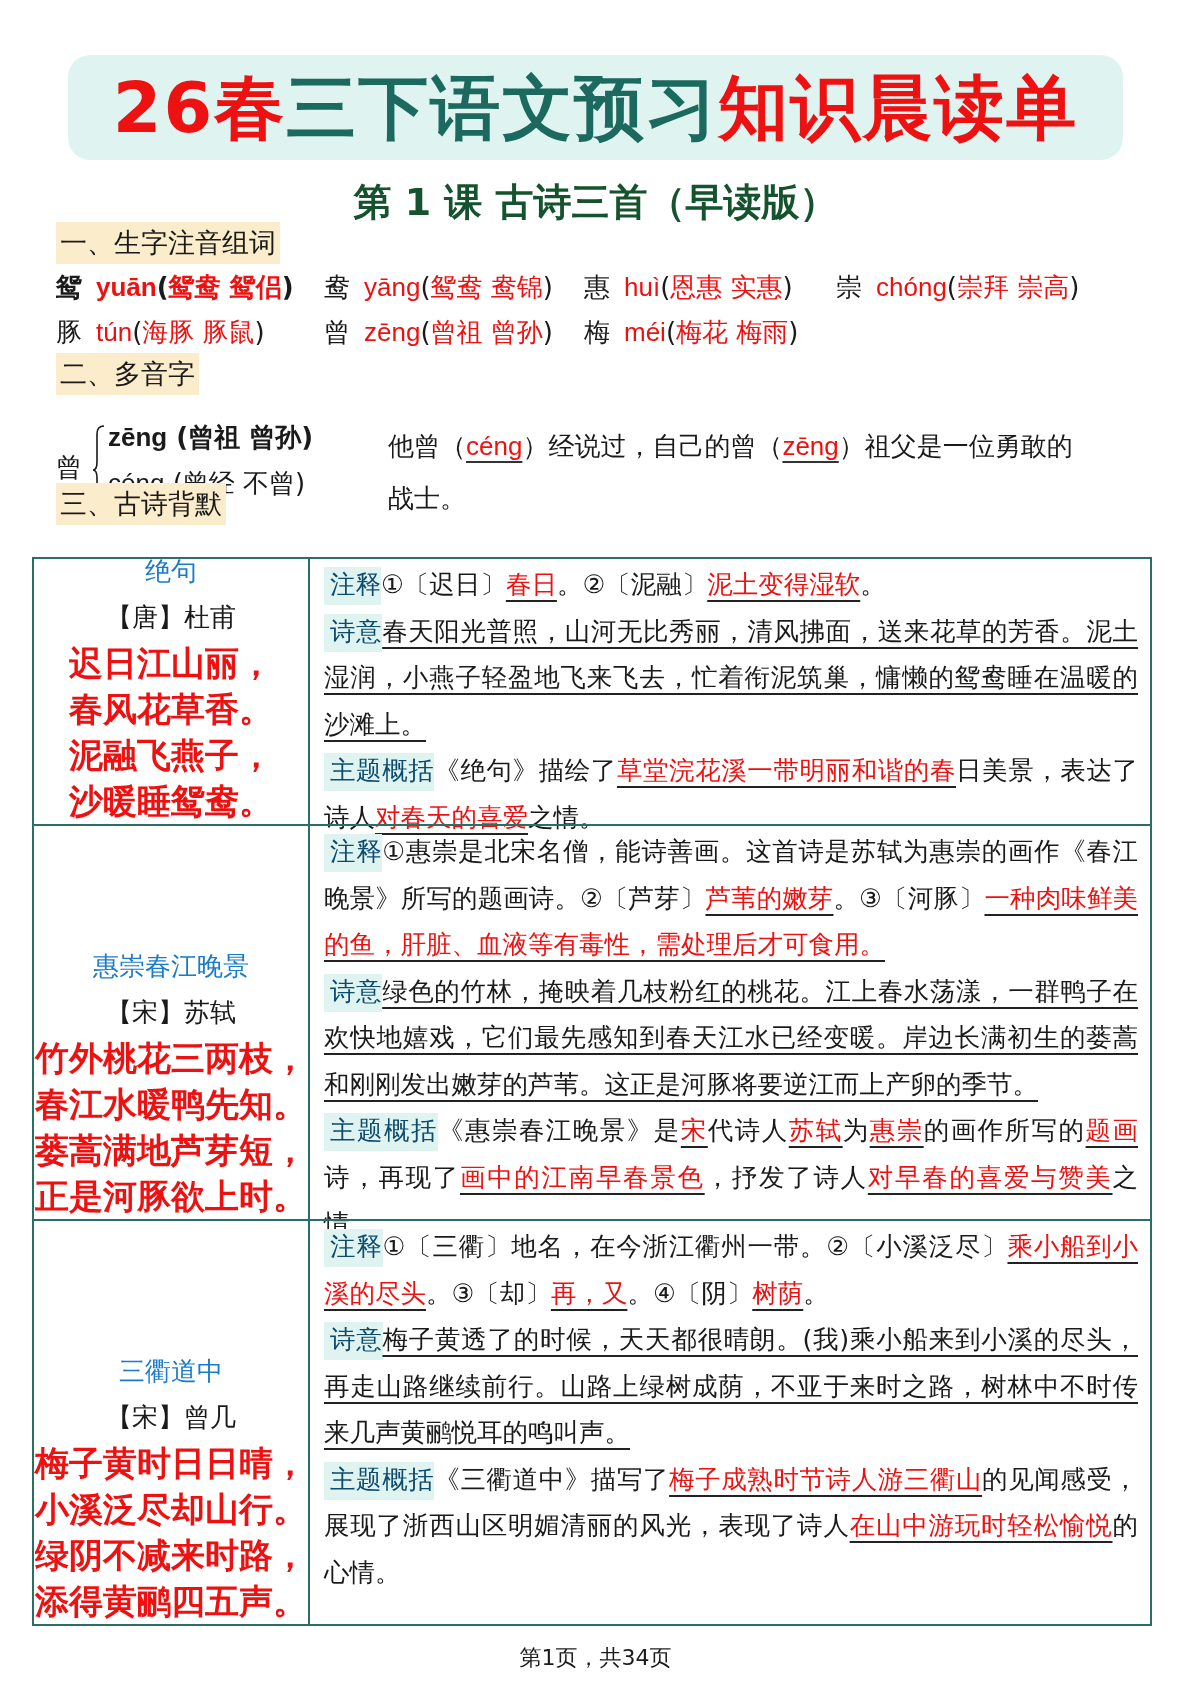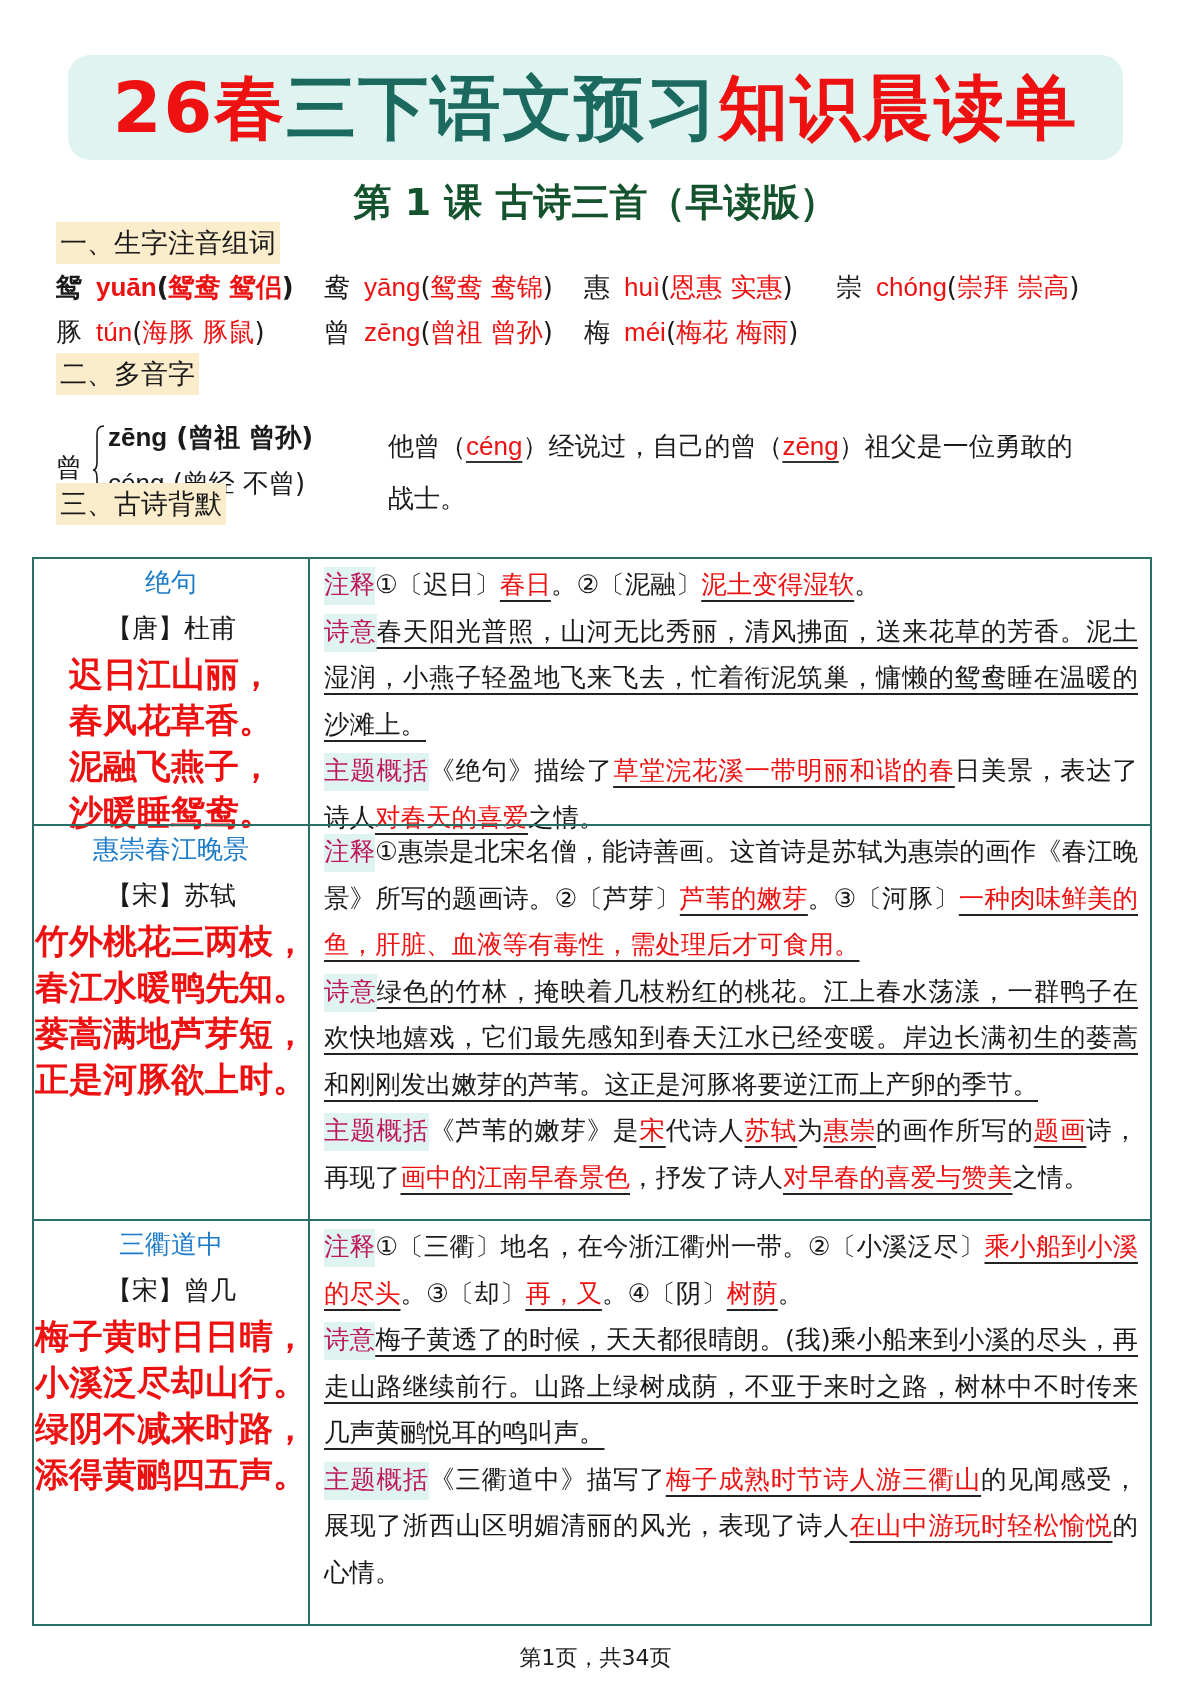--- a/index.html
+++ b/index.html
@@ -43,30 +43,30 @@
 
   .poem-table {
     position: absolute; left: 32px; top: 557px; width: 1120px; height: 1069px;
     border: 2px solid #2a6f66; border-collapse: collapse;
   }
   .poem-row { position: absolute; left: 0; width: 100%; border-top: 2px solid #2a6f66; }
   .poem-row.first { border-top: none; }
   .left-cell {
     position: absolute; left: 0; top: 0; width: 276px; height: 100%;
     border-right: 2px solid #2a6f66;
-    display: flex; flex-direction: column; align-items: center; justify-content: flex-start;
+    display: flex; flex-direction: column; align-items: center; justify-content: flex-end;
   }
   .right-cell { position: absolute; left: 278px; top: 0; right: 0; padding: 2px 12px 0 12px; }
 
   .p-title { font-size: 26px; line-height: 46px; color: #1b7bc8; }
   .p-author { font-size: 26px; line-height: 46px; color: #1a1a1a; }
   .p-line { font-size: 34px; line-height: 46px; color: #ee1111; font-weight: bold; }
 
   .para { font-size: 25.5px; line-height: 46.5px; color: #1a1a1a; text-align: justify; }
-  .tag { background: #dff4f1; color: #be185d; padding: 2px 0 6px 0; }
+  .tag { background: #dff4f1; color: #0c4a6e; padding: 2px 0 6px 6px; }
   .u { text-decoration: underline; text-decoration-color: #222; text-underline-offset: 7px; text-decoration-thickness: 1.5px; }
   .r { color: #ee1111; }
 
   .footer {
     position: absolute; left: 0; width: 1191px; top: 1638px; text-align: center;
     font-size: 22px; line-height: 40px; color: #1a1a1a;
   }
 </style>
 </head>
 <body>
@@ -163,21 +163,21 @@
       <div class="p-line">正是河豚欲上时。</div>
     </div>
     <div class="right-cell">
       <div class="para">
         <span class="tag">注释</span><span>①惠崇是北宋名僧，能诗善画。这首诗是苏轼为惠崇的画作《春江晚景》所写的题画诗。②〔芦芽〕</span><span class="u r">芦苇的嫩芽</span><span>。③〔河豚〕</span><span class="u r">一种肉味鲜美的鱼，肝脏、血液等有毒性，需处理后才可食用。</span>
       </div>
       <div class="para">
         <span class="tag">诗意</span><span class="u">绿色的竹林，掩映着几枝粉红的桃花。江上春水荡漾，一群鸭子在欢快地嬉戏，它们最先感知到春天江水已经变暖。岸边长满初生的蒌蒿和刚刚发出嫩芽的芦苇。这正是河豚将要逆江而上产卵的季节。</span>
       </div>
       <div class="para">
-        <span class="tag">主题概括</span><span>《芦苇的嫩芽》是</span><span class="u r">宋</span><span>代诗人</span><span class="u r">苏轼</span><span>为</span><span class="u r">惠崇</span><span>的画作所写的</span><span class="u r">题画</span><span>诗，再现了</span><span class="u r">画中的江南早春景色</span><span>，抒发了诗人</span><span class="u r">对早春的喜爱与赞美</span><span>之情。</span>
+        <span class="tag">主题概括</span><span>《惠崇春江晚景》是</span><span class="u r">宋</span><span>代诗人</span><span class="u r">苏轼</span><span>为</span><span class="u r">惠崇</span><span>的画作所写的</span><span class="u r">题画</span><span>诗，再现了</span><span class="u r">画中的江南早春景色</span><span>，抒发了诗人</span><span class="u r">对早春的喜爱与赞美</span><span>之情。</span>
       </div>
     </div>
   </div>
 
   <div class="poem-row" style="top:660px; height:405px;">
     <div class="left-cell">
       <div class="p-title">三衢道中</div>
       <div class="p-author">【宋】曾几</div>
       <div class="p-line">梅子黄时日日晴，</div>
       <div class="p-line">小溪泛尽却山行。</div>

